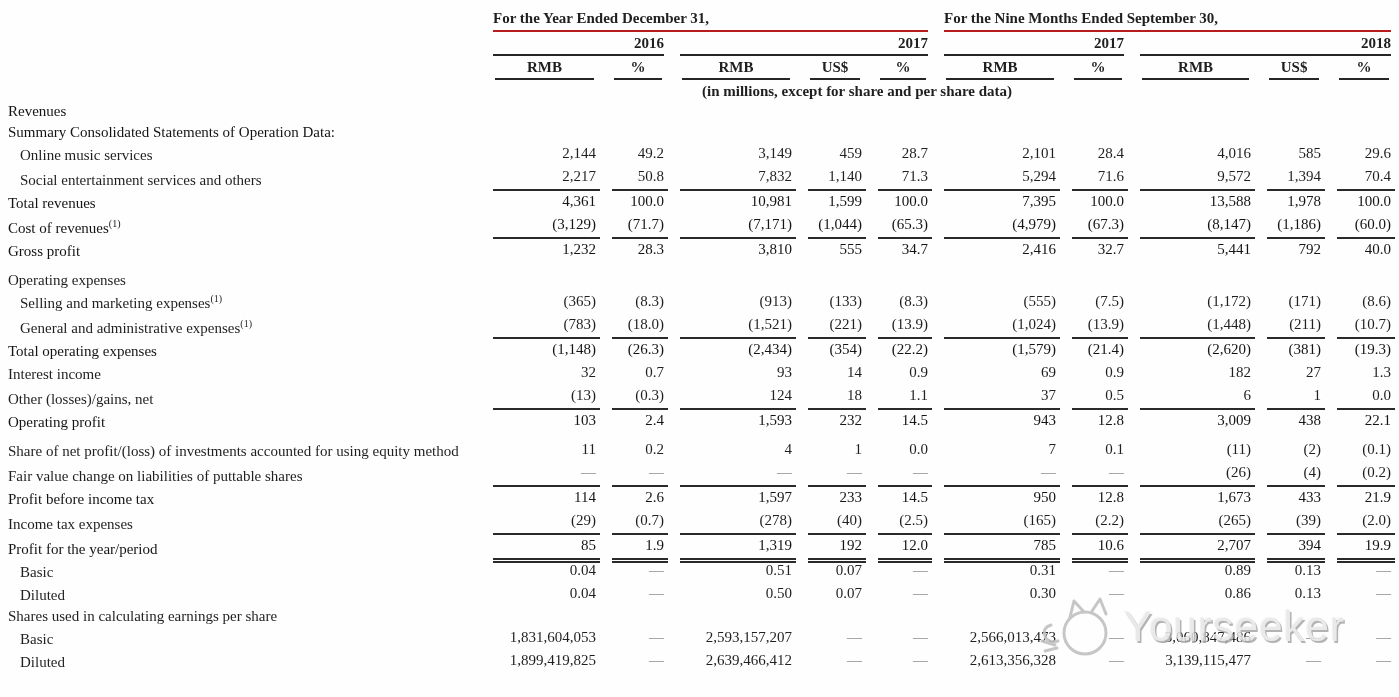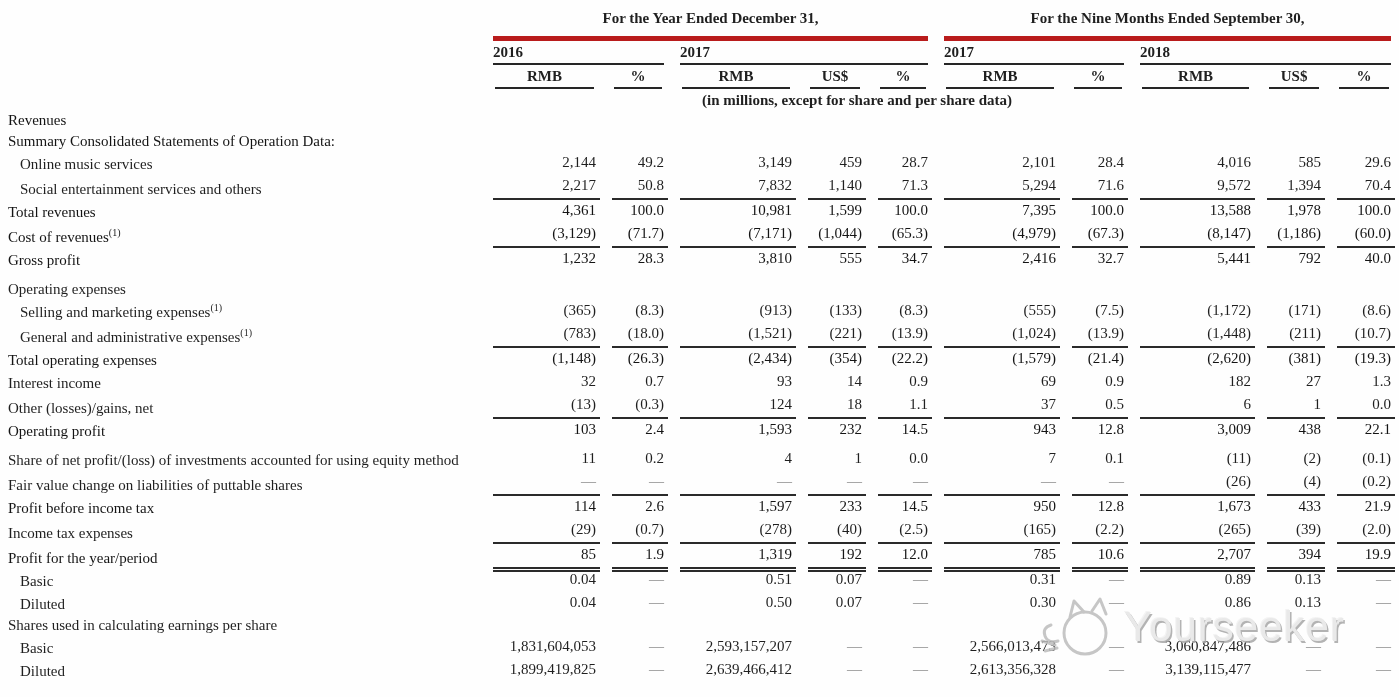--- a/index.html
+++ b/index.html
@@ -10,22 +10,22 @@
     background:#fefefe;
     font-family:"Liberation Serif","DejaVu Serif",serif;
     color:#1f1f1f;
     font-size:15px;
   }
   table { border-collapse:collapse; table-layout:fixed; width:1399px; margin-top:6px; }
   td,th { padding:0; vertical-align:bottom; font-weight:normal; text-align:left; }
 
   
   thead th { font-weight:bold; }
-  .grp .in  { margin:0 8px; padding:2px 0 8px 0; text-align:center; border-bottom:5px solid #b91c1c; line-height:20px; }
-  .yr  .in  { margin:0 8px; padding:2px 0 1px 0; text-align:left; border-bottom:2px solid #262626; line-height:19px; }
+  .grp .in  { margin:0 8px; padding:2px 0 2px 0; border-bottom:2px solid #b91c1c; line-height:20px; }
+  .yr  .in  { margin:0 8px; padding:2px 0 1px 0; text-align:right; border-bottom:2px solid #262626; line-height:19px; }
   .un  .in  { margin:0 10px; padding:2px 0 1px 0; text-align:center; border-bottom:2px solid #262626; line-height:19px; }
   .note-cell .note { text-align:center; font-weight:bold; line-height:19px; padding-top:2px; transform:translateX(-85px); }
 
   
   .lbl .lin { padding-left:8px; line-height:21px; }
   .lin.ind  { padding-left:20px; }
   .lin.hang { padding-left:36px; text-indent:-28px; }
   sup { font-size:10px; line-height:0; }
   .val { text-align:right; }
   .val .in { margin:0 4px 0 8px; padding:0 4px 2px 0; line-height:21px; position:relative; }

